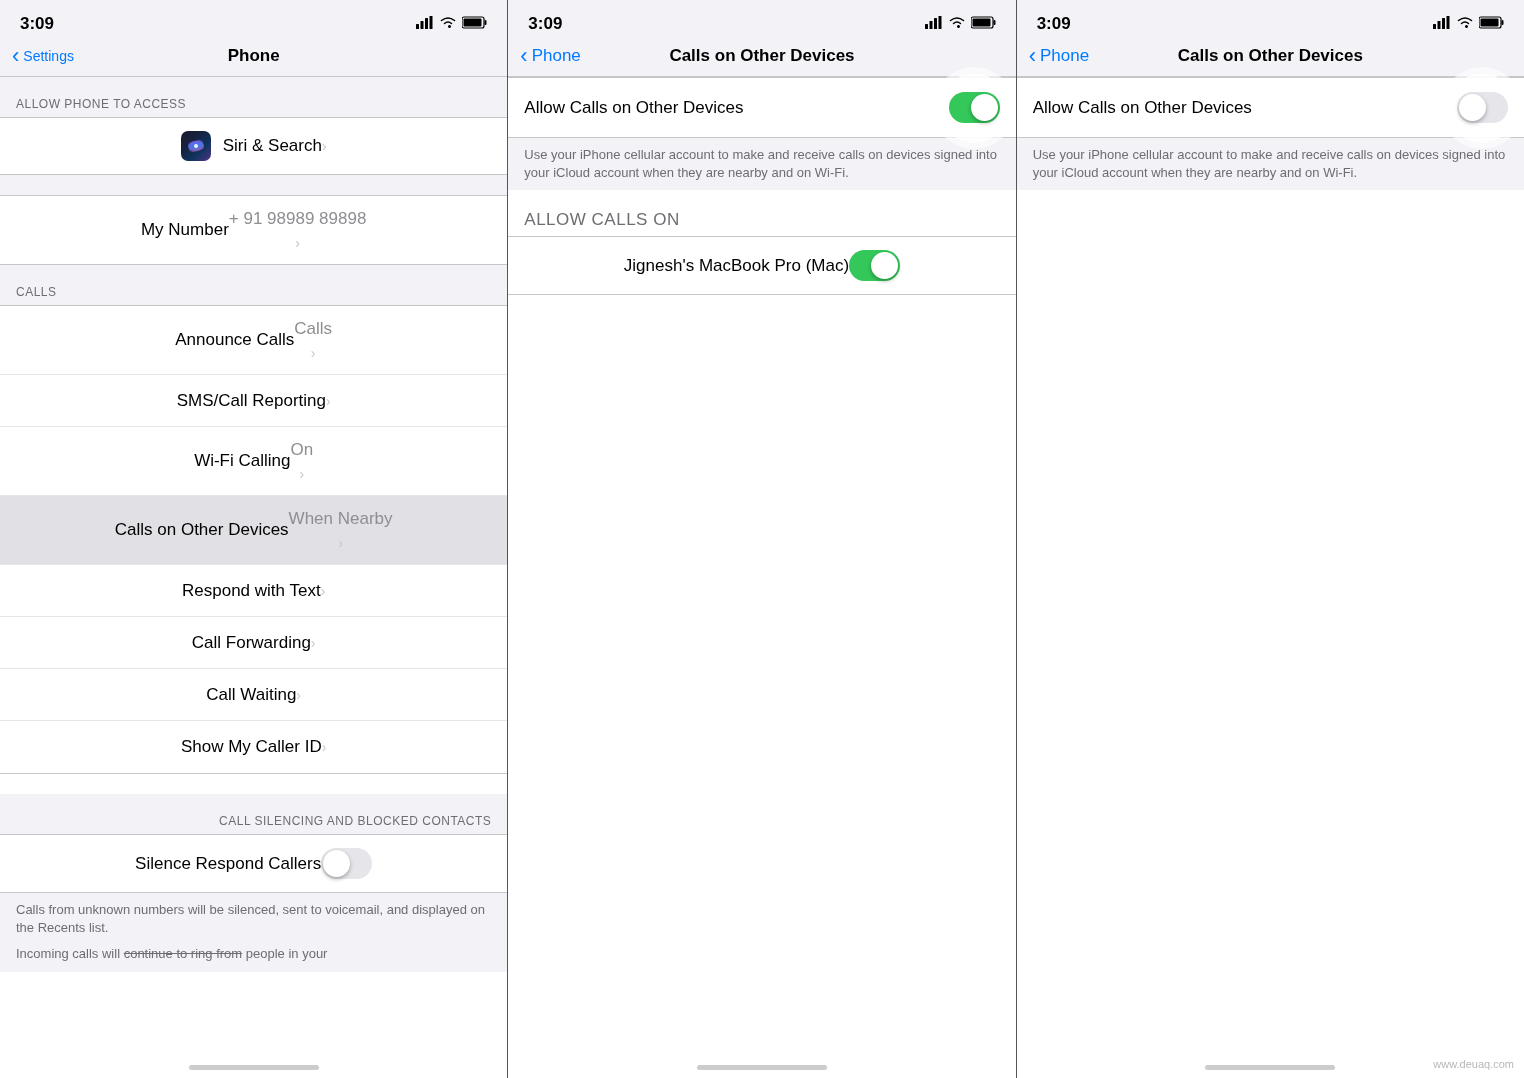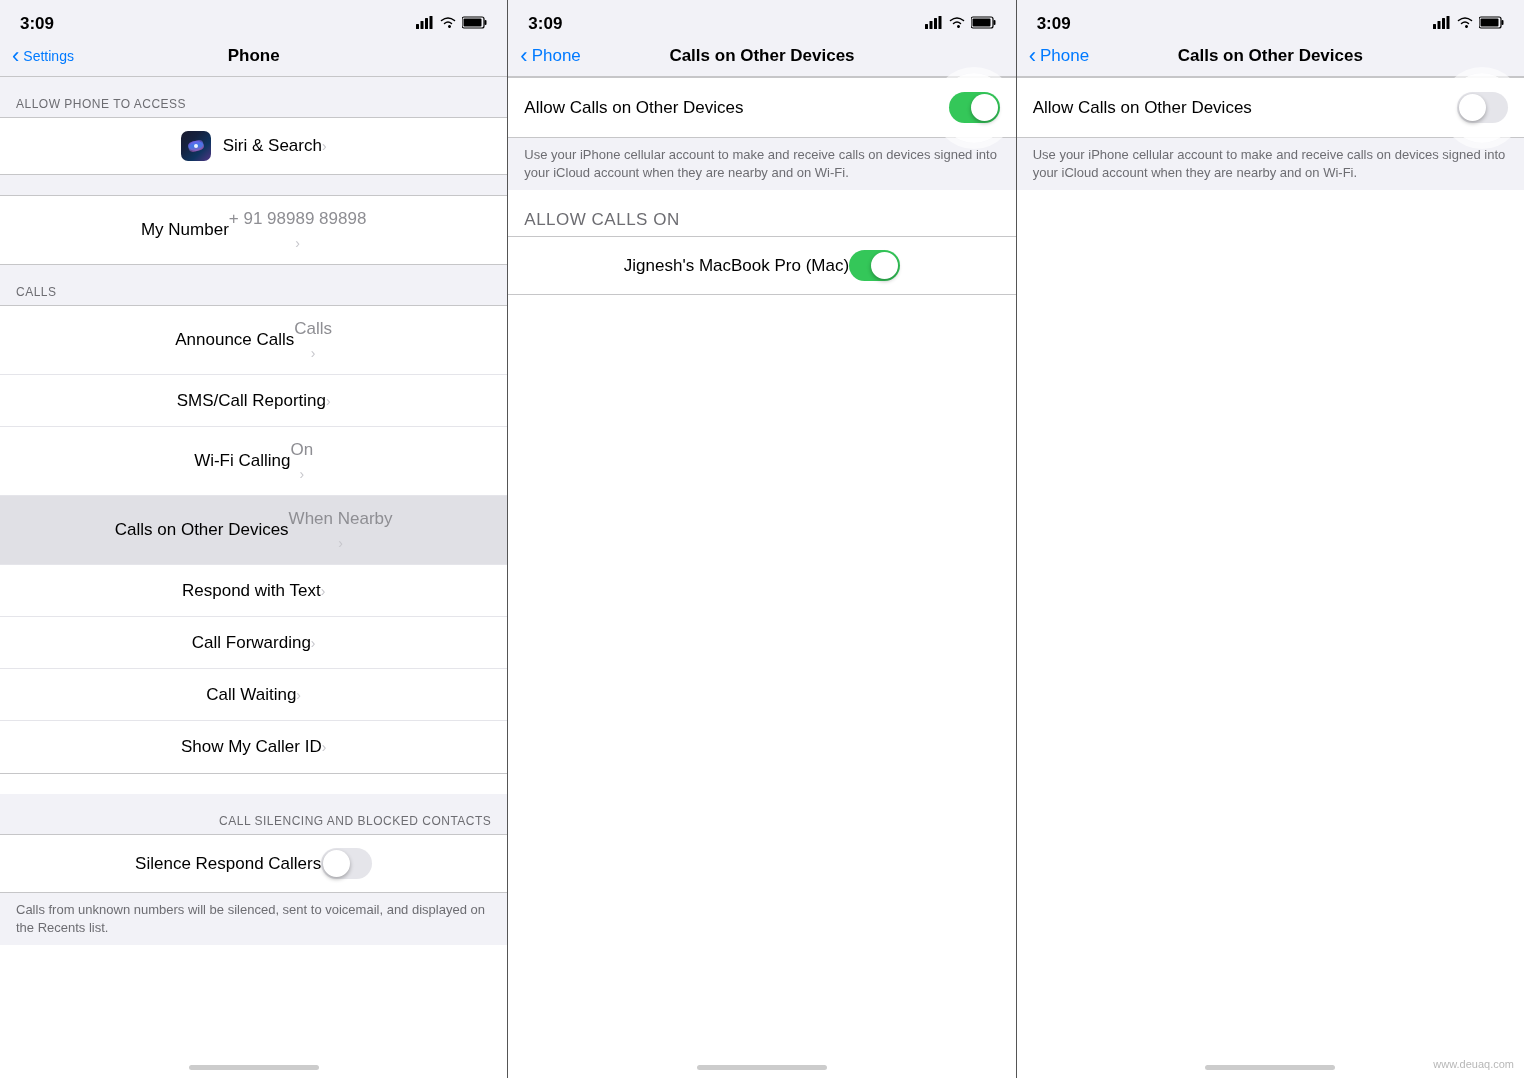--- a/index.html
+++ b/index.html
@@ -352,20 +352,23 @@
     <div class="settings-item">
       <span class="item-label">Silence Respond Callers</span>
       <div class="toggle off">
         <div class="toggle-knob"></div>
       </div>
     </div>
   </div>
   <div class="description-text">
     <span>Calls from unknown numbers will be silenced, sent to voicemail, and displayed on the Recents list.</span>
   </div>
+  <div class="description-text" style="border-top: none; padding-top:0;">
+    <span>Incoming calls will <span style="text-decoration:line-through;">continue to ring from</span> people in your</span>
+  </div>
 
   <div class="home-indicator"></div>
 </div>
 
 <div class="phone-screen">
 
   <div class="status-bar">
     <span class="status-time">3:09</span>
     <div class="status-icons">
       <span>

